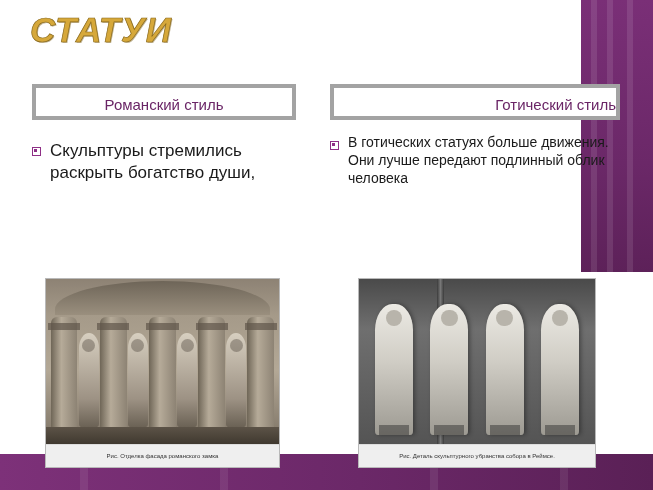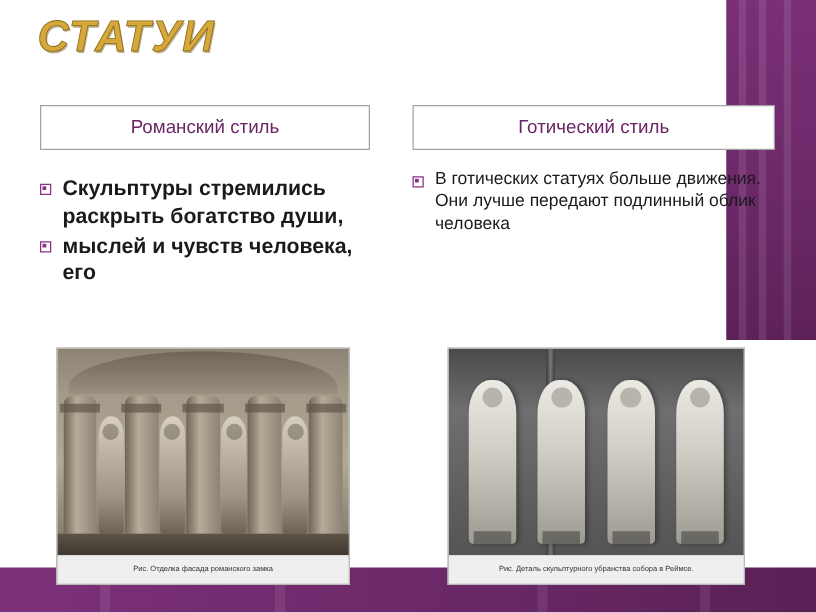--- a/index.html
+++ b/index.html
@@ -66,37 +66,37 @@
     color: #d6a83a;
     text-transform: uppercase;
     -webkit-text-stroke: 0.7px #8a6a1d;
     text-shadow: 1px 1px 0 rgba(120,90,20,0.45);
   }
 
   
   .hdr {
     position: absolute;
     box-sizing: border-box;
-    border: 1px solid #a3a3a3;
+    border: 4px solid #a3a3a3;
     background: #ffffff;
     color: #6a2566;
     font-size: 15px;
     text-align: center;
     line-height: 34px;
     height: 36px;
   }
   .hdr.left  { left: 32px;  top: 84px; width: 264px; }
-  .hdr.right { left: 330px; top: 84px; width: 290px; }
+  .hdr.right { left: 330px; top: 84px; width: 290px; text-align: right; }
 
   
   .col {
     position: absolute;
     box-sizing: border-box;
   }
-  .col.left  { left: 32px;  top: 140px; width: 278px; font-weight: bold; }
+  .col.left  { left: 32px;  top: 140px; width: 278px; }
   .col.right { left: 330px; top: 134px; width: 292px; }
 
   .bullet {
     display: flex;
     align-items: flex-start;
     margin-bottom: 2px;
   }
   .bullet .marker {
     flex: 0 0 auto;
     width: 14px;
@@ -290,24 +290,20 @@
   <div class="title">СТАТУИ</div>
 
   <div class="hdr left">Романский стиль</div>
   <div class="hdr right">Готический стиль</div>
 
   <div class="col left">
     <div class="bullet">
       <span class="marker"><i></i></span>
       <span class="txt">Скульптуры стремились раскрыть богатство души,</span>
     </div>
-    <div class="bullet">
-      <span class="marker"><i></i></span>
-      <span class="txt">мыслей и чувств человека, его</span>
-    </div>
   </div>
 
   <div class="col right">
     <div class="bullet">
       <span class="marker"><i></i></span>
       <span class="txt">В готических статуях больше движения. Они лучше передают подлинный облик человека</span>
     </div>
   </div>
 
   <div class="photo left">

